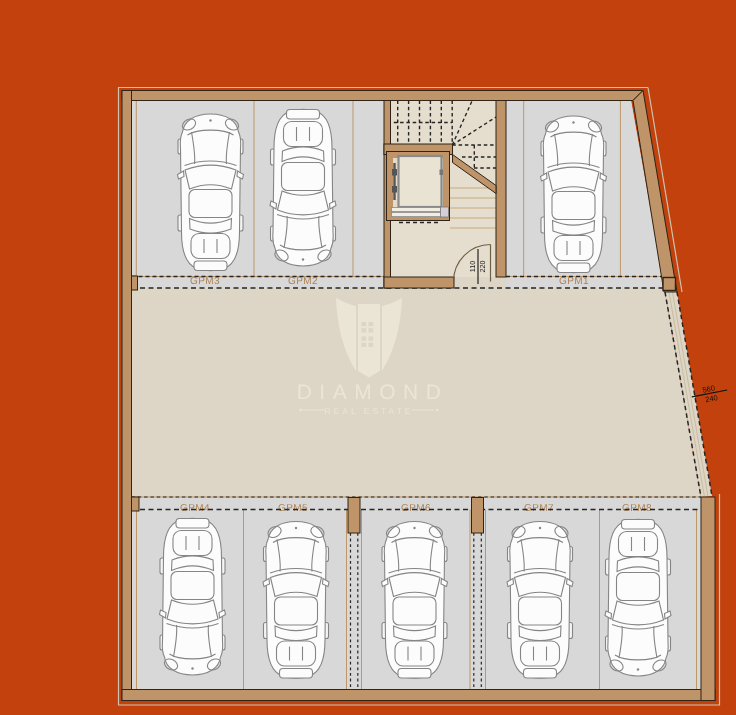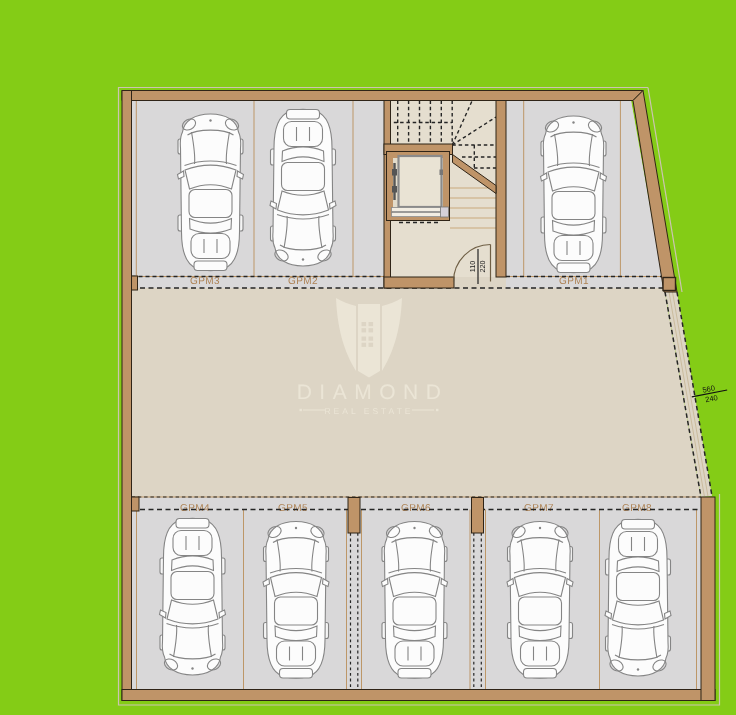--- a/index.html
+++ b/index.html
@@ -1,16 +1,16 @@
 <!DOCTYPE html>
 <html><head>
 <meta charset="utf-8">
 <style>
   html,body{margin:0;padding:0;background:#ffffff;}
-  .wrap{width:736px;height:715px;position:relative;background:#84cc16;overflow:hidden;}
+  .wrap{width:736px;height:715px;position:relative;background:#c2410c;overflow:hidden;}
   text{font-family:"Liberation Sans",sans-serif;text-rendering:geometricPrecision;-webkit-font-smoothing:antialiased;}
 </style>
 </head>
 <body>
 <div class="wrap">
 <svg width="736" height="715" viewBox="0 0 736 715" xmlns="http://www.w3.org/2000/svg">
 <defs>
 
 <g id="car" stroke="#858585" stroke-width="1.1" fill="#fcfcfc">
   <rect x="4" y="27" width="5" height="15" rx="2" fill="#f5f5f5"></rect>

